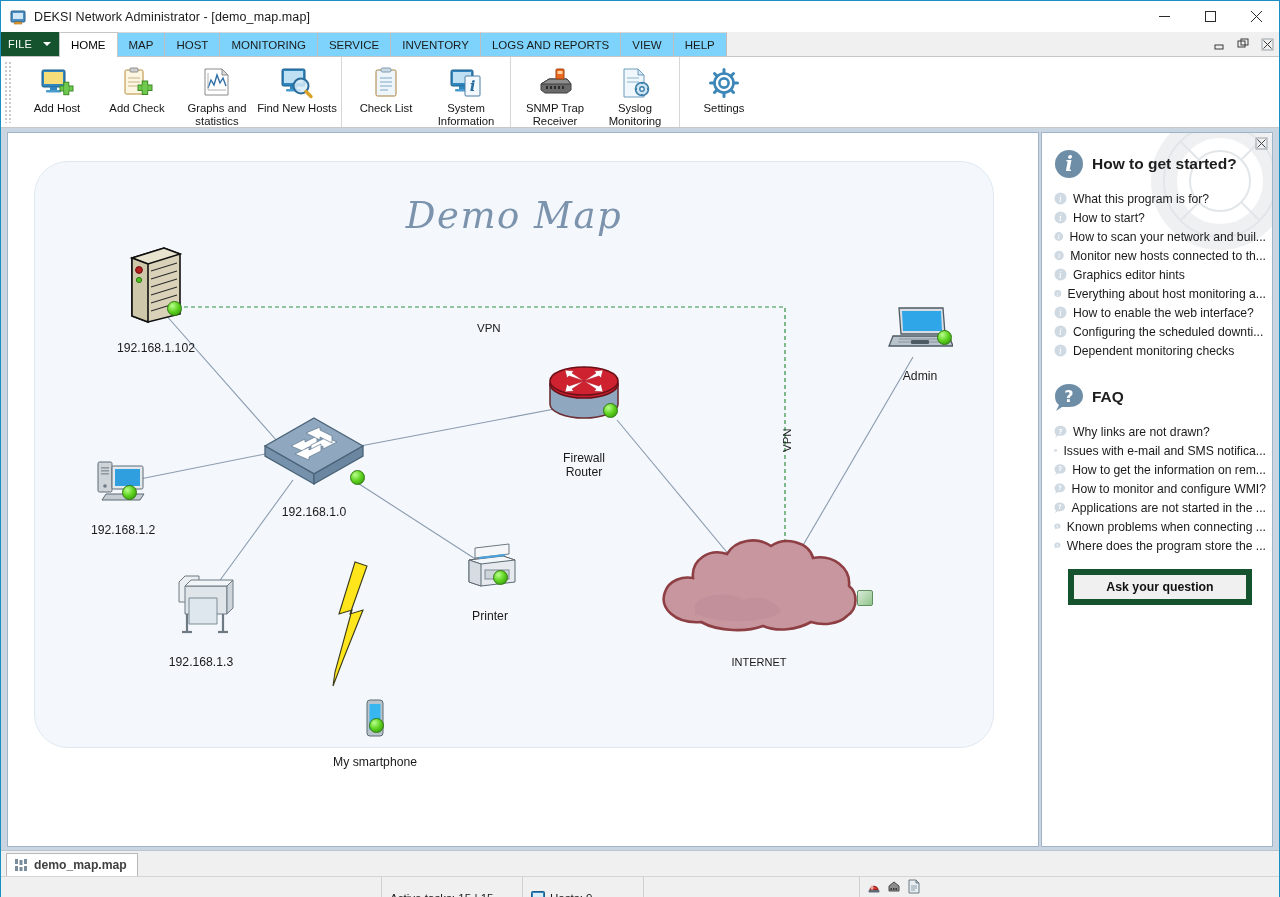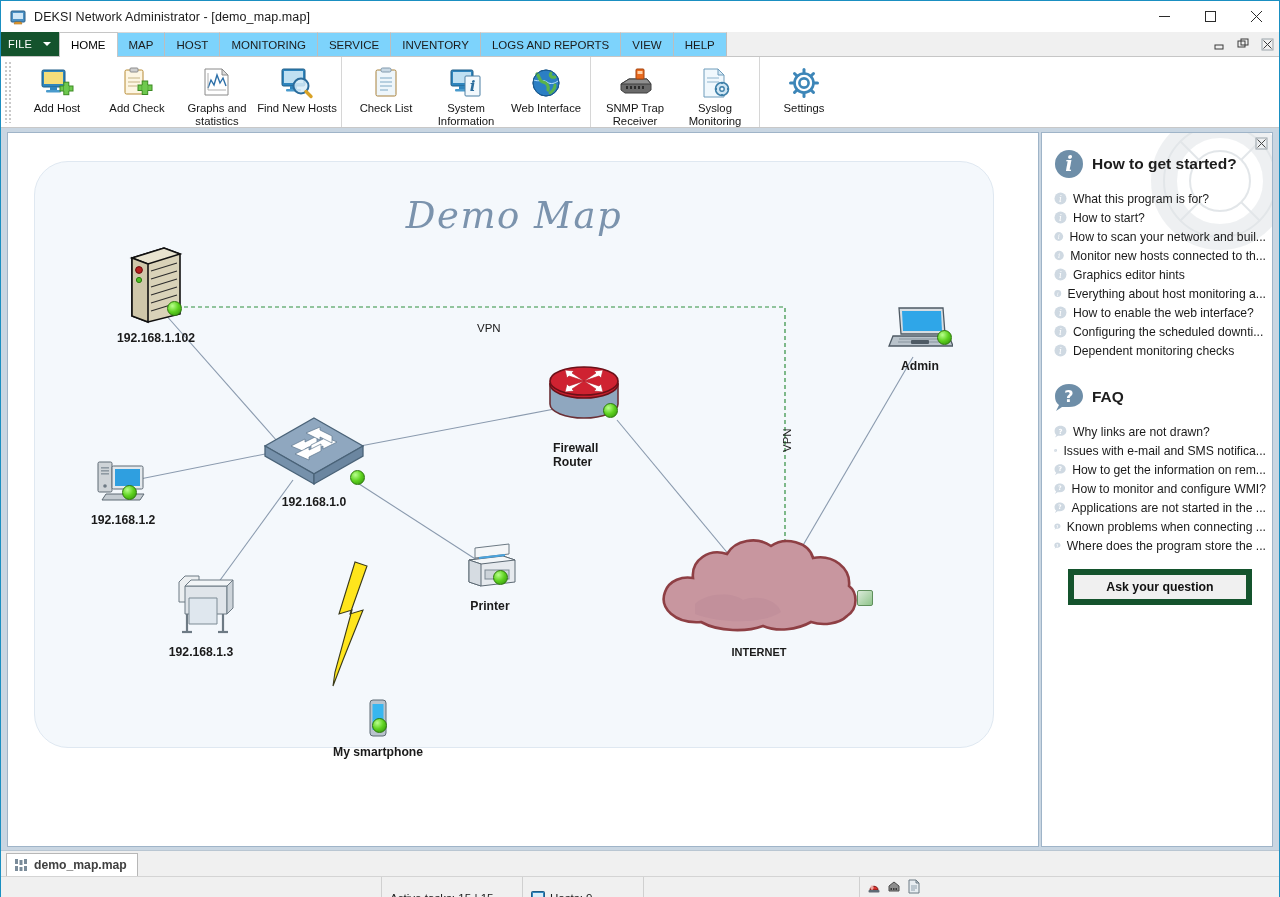--- a/index.html
+++ b/index.html
@@ -114,22 +114,22 @@
     position: absolute; left: 0; top: 32px; width: 100%;
     text-align: center; font-family: "DejaVu Serif", serif;
     font-style: italic; font-size: 37px; color: #7b93ad;
     letter-spacing: 1.5px;
   }
   .map-svg { position: absolute; left: 0; top: 0; width: 960px; height: 587px; }
 
   .node { position: absolute; display: flex; flex-direction: column; align-items: center; }
   .node .glyph { position: relative; }
   .node .nlabel {
-    font-size: 12.2px; color: #1a1a1a; margin-top: 2px;
-    text-align: left; line-height: 13.5px; white-space: nowrap; font-weight: bold;
+    font-size: 12.2px; color: #1a1a1a; margin-top: 12px;
+    text-align: center; line-height: 13.5px; white-space: nowrap;
   }
   .led {
     position: absolute; width: 15px; height: 15px; border-radius: 50%;
     background: radial-gradient(circle at 34% 30%, #b9ff8d 0%, #5ed21f 48%, #2e8a0c 100%);
     border: 1px solid #2c7a0a;
   }
   .vpn-label {
     position: absolute; font-size: 11.5px; color: #1a1a1a;
   }
   .vpn-label.vert {
@@ -361,33 +361,20 @@
           <svg width="34" height="34" viewBox="0 0 34 34">
             <rect x="2" y="4" width="22" height="16" rx="1.5" fill="#2f85bd" stroke="#1f5c86"></rect>
             <rect x="4" y="6" width="18" height="11" fill="#bfe0f2"></rect>
             <rect x="10" y="20" width="6" height="3" fill="#2f85bd"></rect>
             <rect x="6" y="23" width="14" height="2.4" rx="1" fill="#4a9bcd"></rect>
             <rect x="16" y="10" width="15" height="20" rx="1" fill="#f2f8fc" stroke="#4a7fa3"></rect>
             <text x="23.5" y="25" font-size="15" font-family="DejaVu Serif, serif" font-style="italic" font-weight="bold" fill="#2a6c9c" text-anchor="middle">i</text>
           </svg>
         </div>
         <div class="lbl">System Information</div>
-      </div>
-      <div class="rbtn">
-        <div class="ico">
-          <svg width="32" height="32" viewBox="0 0 32 32">
-            <circle cx="16" cy="16" r="13" fill="#2b7fc4" stroke="#1a5a8f"></circle>
-            <path d="M4 13c5 2 9 -1 13 2s8 1 11 -1" fill="none" stroke="#bfe6ff" stroke-width="1"></path>
-            <path d="M7 7c3 3 2 7 6 8s6 4 5 8" fill="none" stroke="#5ab34a" stroke-width="3.2" stroke-linecap="round"></path>
-            <path d="M21 6c-2 3 1 5 4 4" fill="none" stroke="#5ab34a" stroke-width="3" stroke-linecap="round"></path>
-            <path d="M20 26c3 -2 5 -5 5 -8" fill="none" stroke="#5ab34a" stroke-width="3" stroke-linecap="round"></path>
-            <ellipse cx="16" cy="16" rx="13" ry="13" fill="none" stroke="#1a5a8f"></ellipse>
-          </svg>
-        </div>
-        <div class="lbl">Web Interface</div>
       </div>
     </div>
 
     <div class="ribbon-group">
       <div class="rbtn">
         <div class="ico">
           <svg width="36" height="32" viewBox="0 0 36 32">
             <path d="M4 17l8 -5h18l4 5v6l-4 3H8l-4 -3z" fill="#6a6a6a" stroke="#3f3f3f"></path>
             <path d="M4 17l8 -5h18l4 5z" fill="#8f8f8f" stroke="#3f3f3f"></path>
             <g fill="#2c2c2c">

